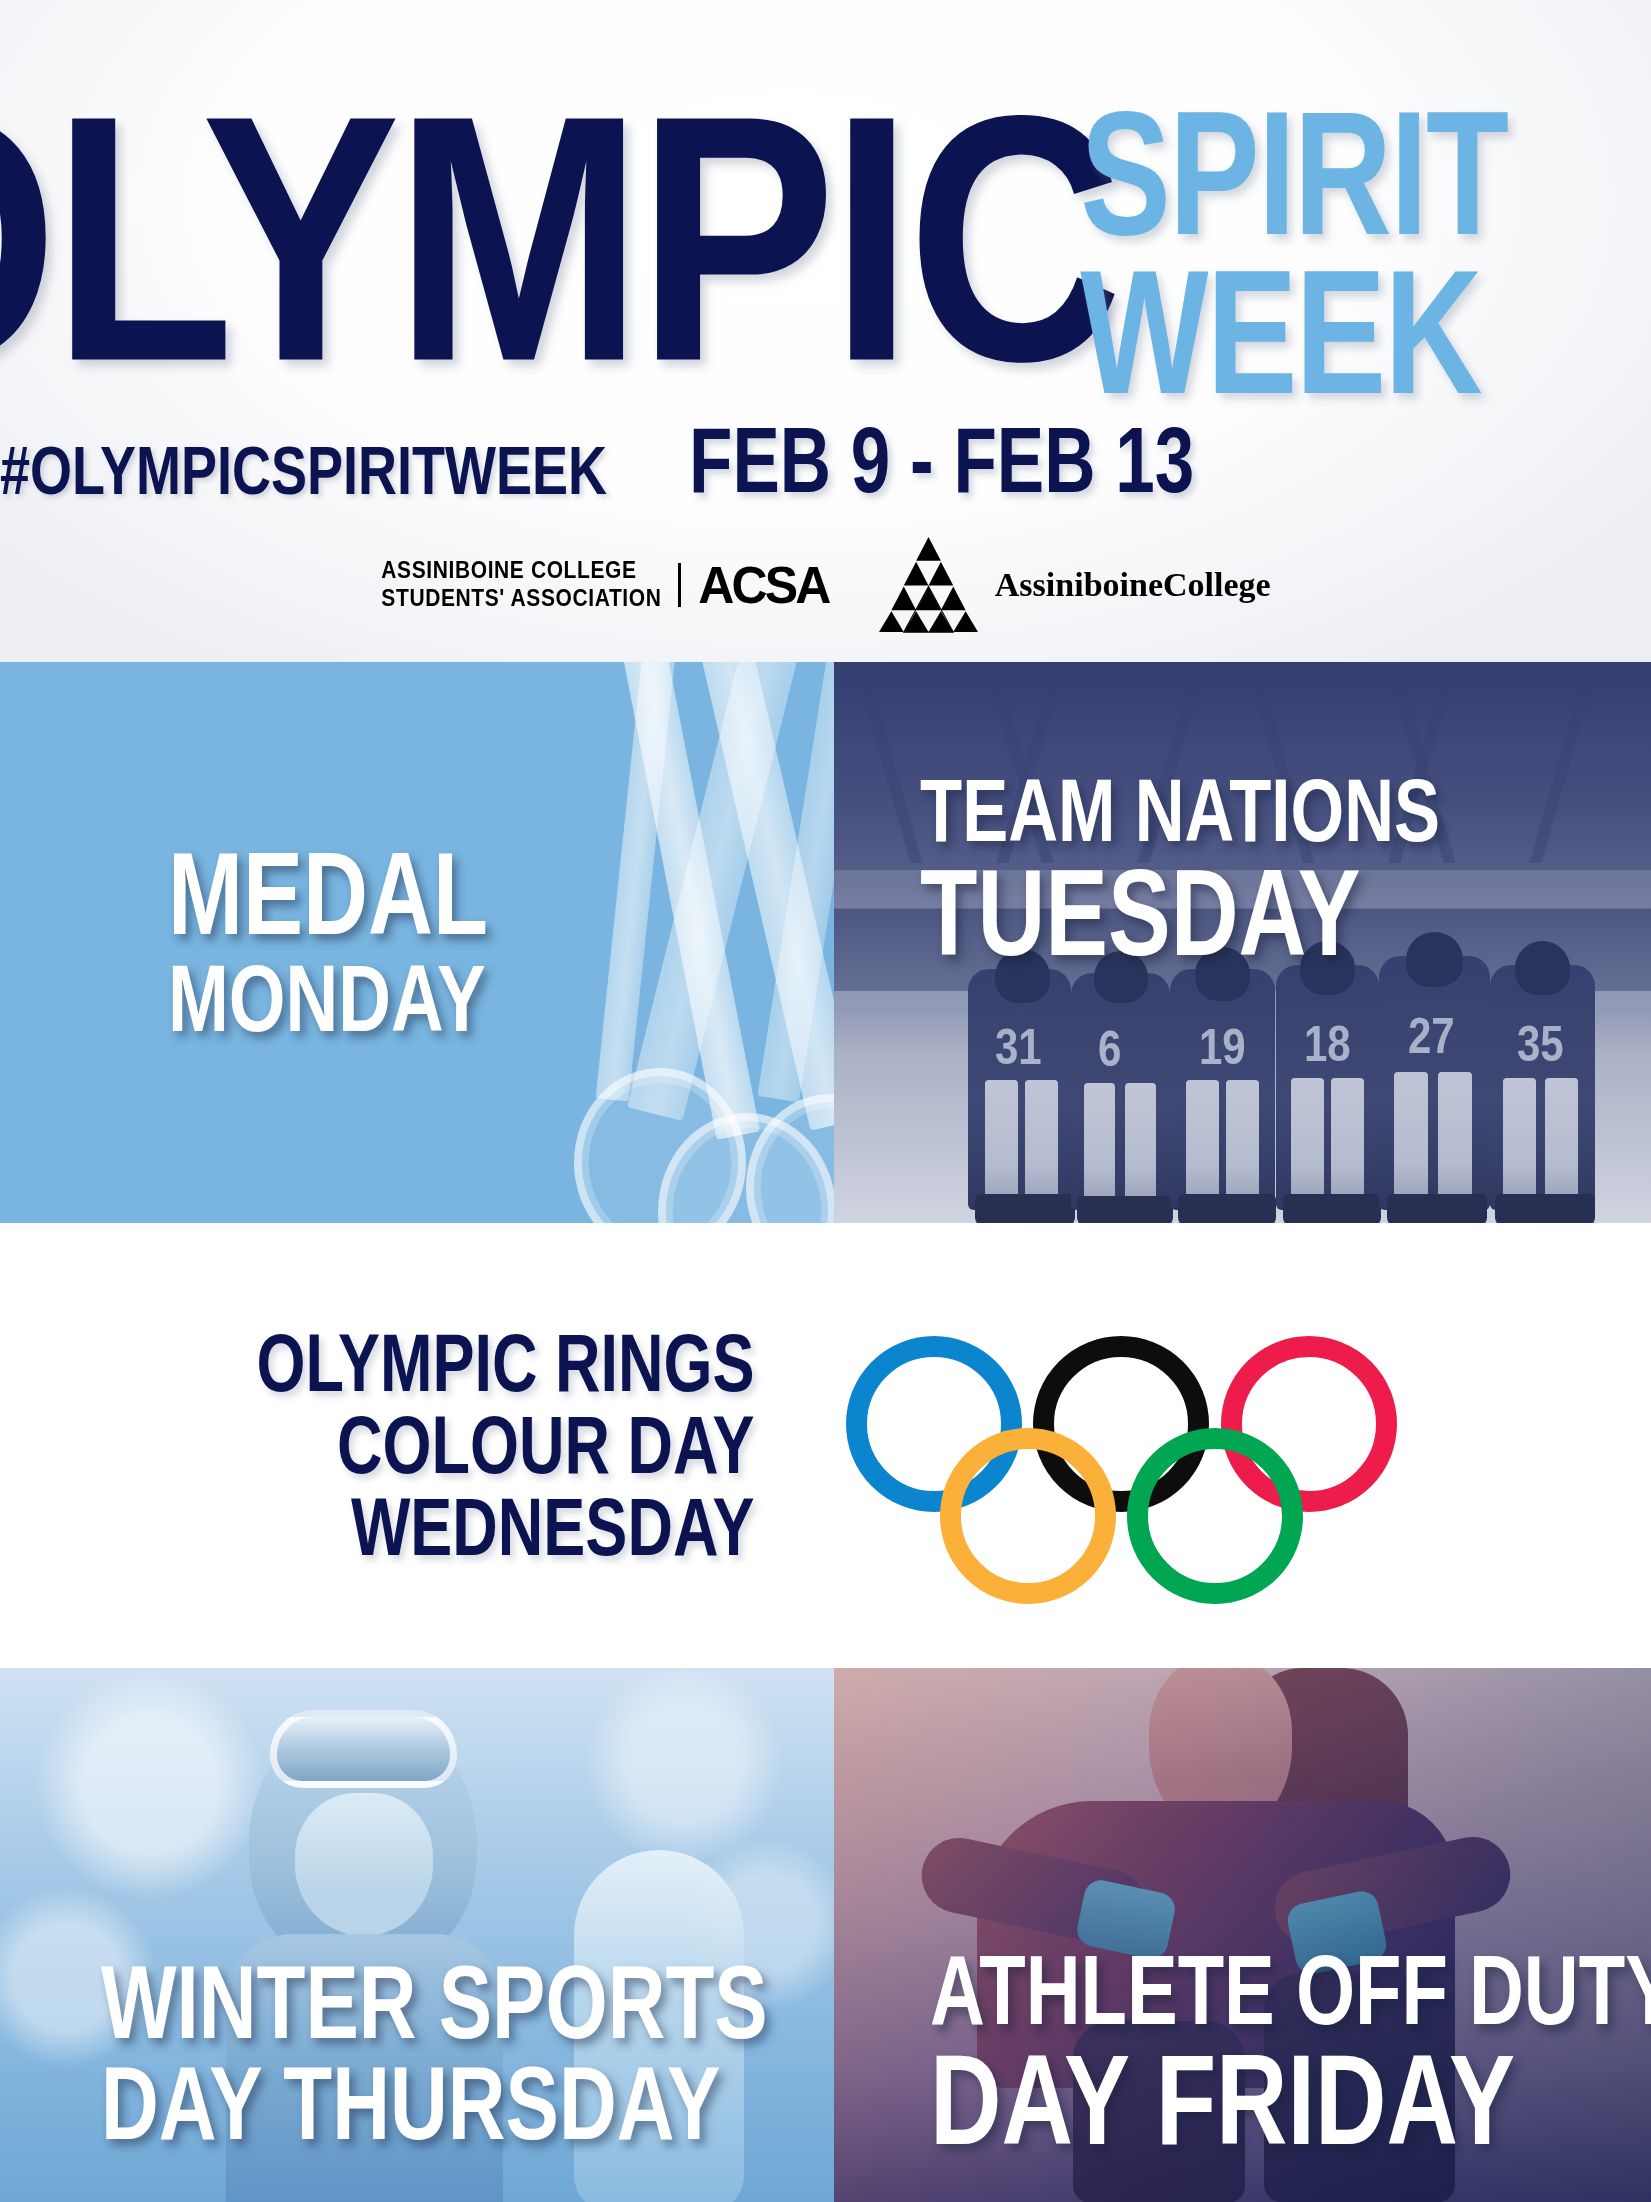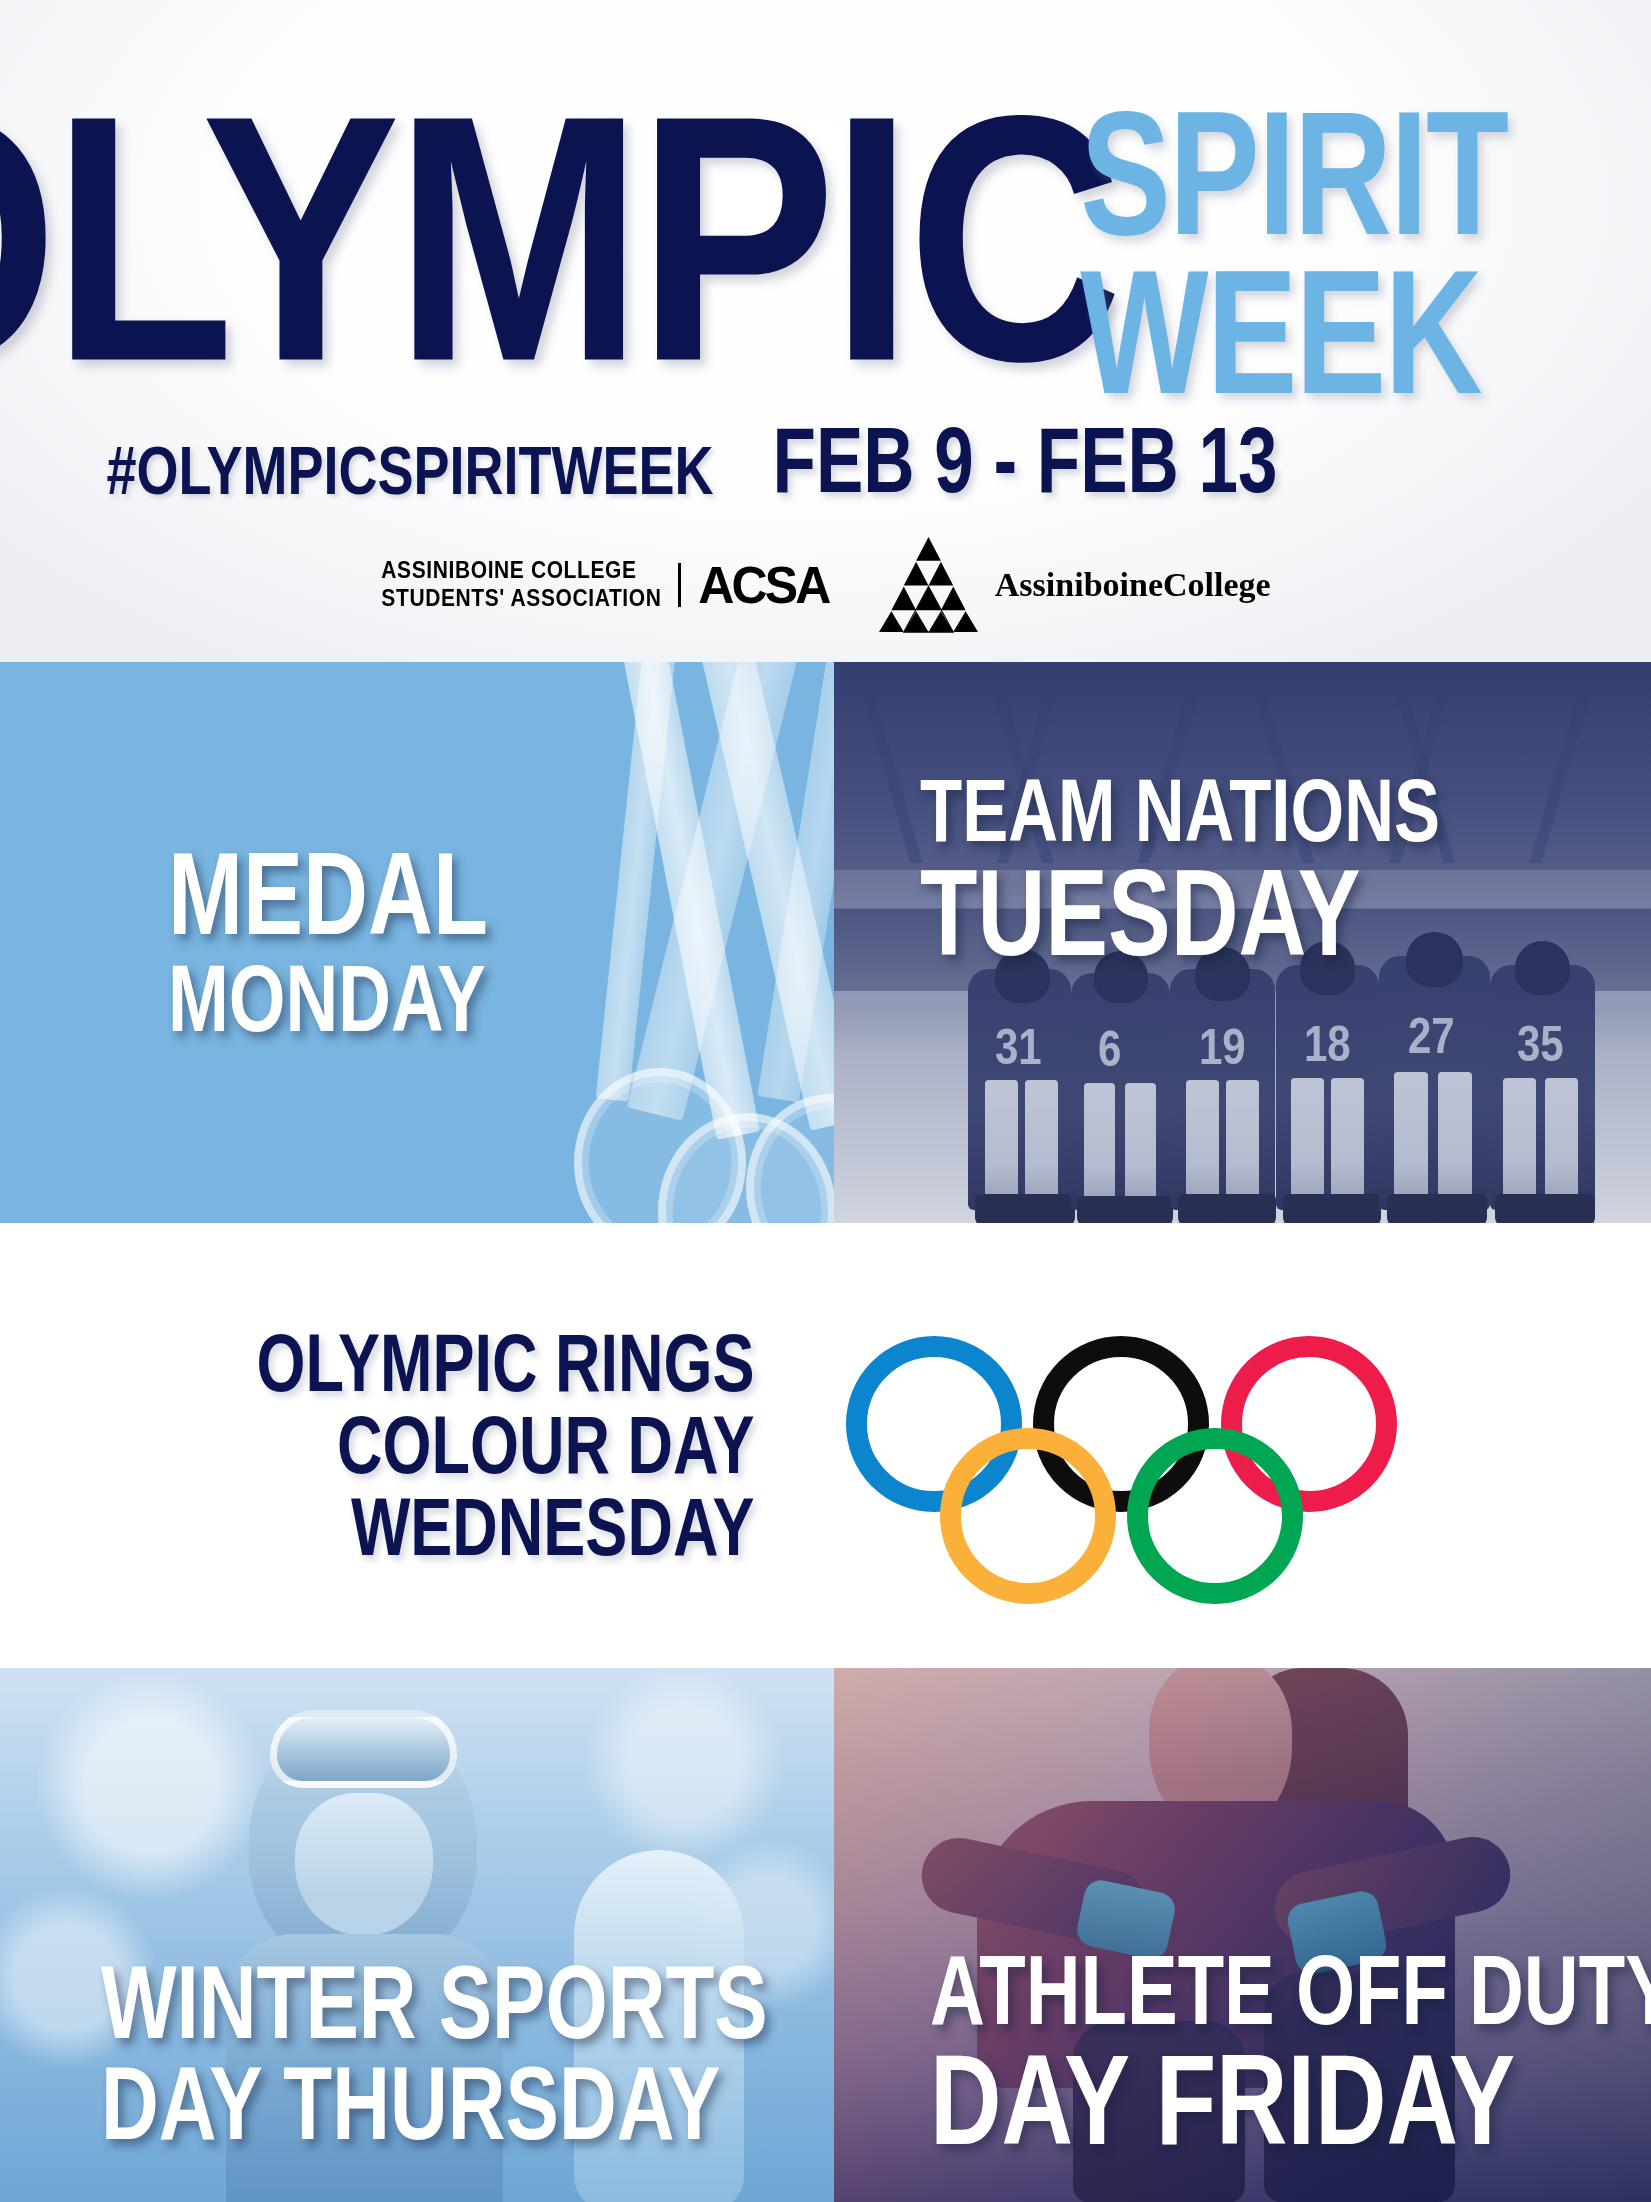--- a/index.html
+++ b/index.html
@@ -64,23 +64,23 @@
     text-shadow:4.8px 4.8px 7.6px rgba(120,128,150,0.30);
     white-space:nowrap;
   }
   .title-week { margin-top:42px; }
 
   .subtitle-row {
     position:absolute;
     left:0; top:432px;
     width:1384px;
     display:flex;
-    justify-content:center;
+    justify-content:flex-start;
     align-items:baseline;
-    gap:59px;
+    gap:82px;
   }
   .hashtag {
     font-family:"Liberation Sans Narrow","Liberation Sans", sans-serif;
     font-weight:bold;
     font-size:54px;
     letter-spacing:0px;
     color:#0b1350;
     transform:scaleY(1.28);
     transform-origin:left bottom;
     text-shadow:2.9px 2.9px 4.8px rgba(120,128,150,0.30);

